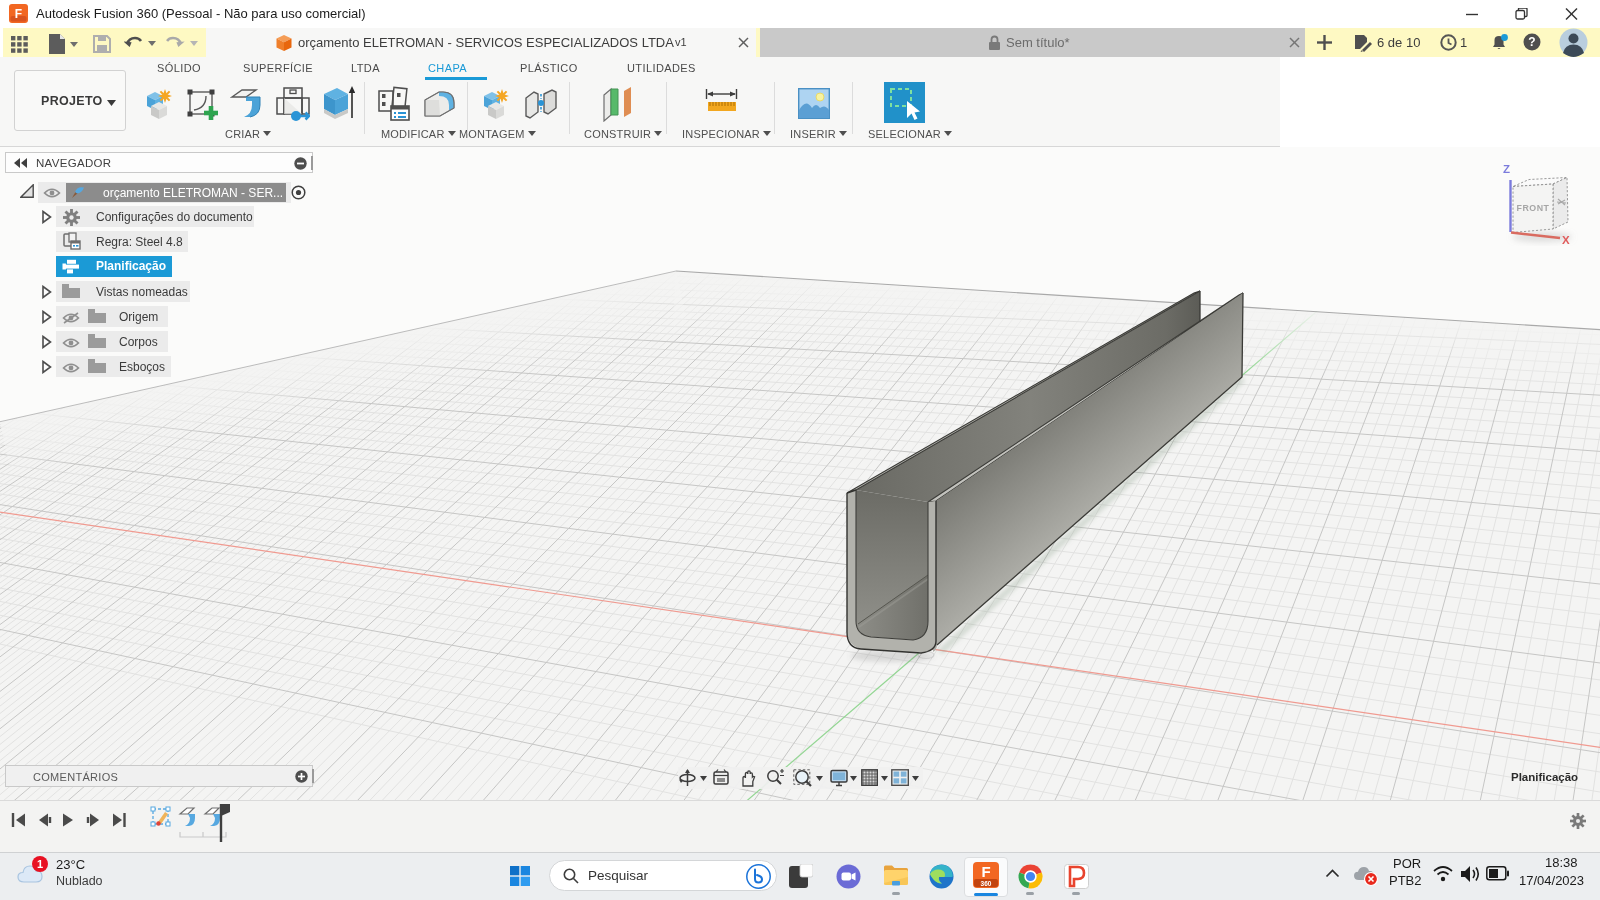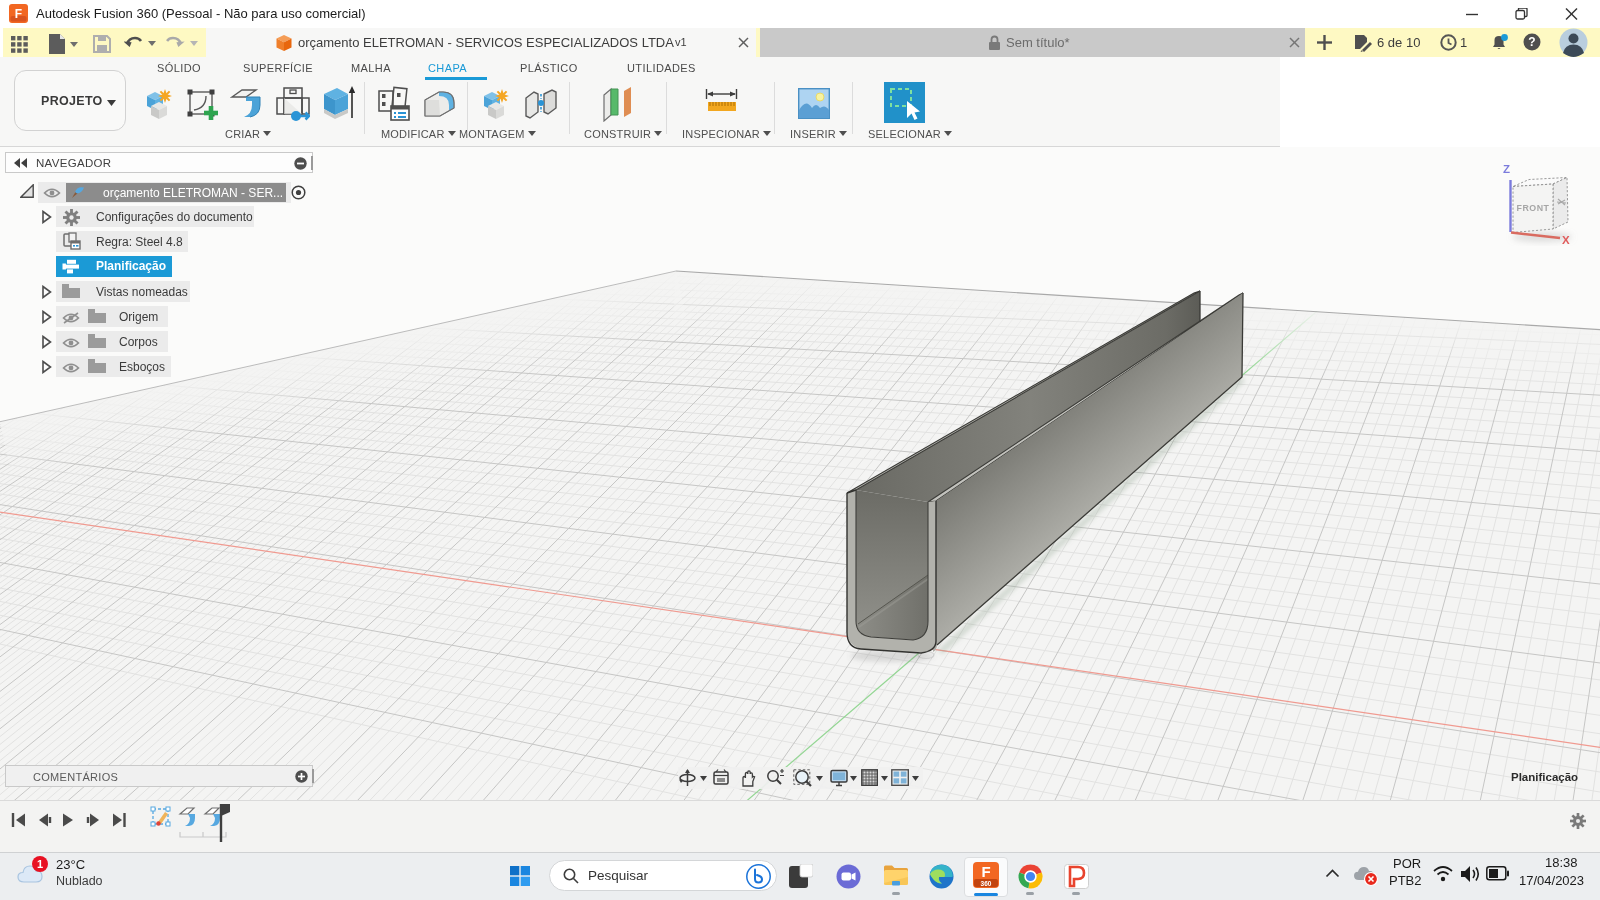--- a/index.html
+++ b/index.html
@@ -101,26 +101,26 @@
     </svg>
 <svg class="abs" style="left:1556px;top:0px" width="29" height="29" viewBox="0 0 29 29">
 <circle cx="14.5" cy="14.5" r="14" fill="#b9cede"></circle>
 <circle cx="14.5" cy="10.5" r="5" fill="#3c4a58"></circle>
 <path d="M4,25 Q6,16.5 14.5,16.5 Q23,16.5 25,25 Q19,29 14.5,29 Q10,29 4,25 Z" fill="#3c4a58"></path>
     </svg>
 </div>
 <div class="abs" style="left:0;top:57px;width:1280px;height:90px;background:#f7f7f6;border-bottom:1px solid #d7d7d7">
 <div class="abs" style="left:157px;top:5px;font-size:11px;color:#4a4a4a;letter-spacing:0.4px">SÓLIDO</div>
 <div class="abs" style="left:243px;top:5px;font-size:11px;color:#4a4a4a;letter-spacing:0.4px">SUPERFÍCIE</div>
-<div class="abs" style="left:351px;top:5px;font-size:11px;color:#4a4a4a;letter-spacing:0.4px">MALHA</div>
+<div class="abs" style="left:351px;top:5px;font-size:11px;color:#4a4a4a;letter-spacing:0.4px">LTDA</div>
 <div class="abs" style="left:428px;top:5px;font-size:11px;color:#1a9ad7;letter-spacing:0.4px">CHAPA</div>
 <div class="abs" style="left:425px;top:20px;width:62px;height:3px;background:#1a9ad7"></div>
 <div class="abs" style="left:520px;top:5px;font-size:11px;color:#4a4a4a;letter-spacing:0.4px">PLÁSTICO</div>
 <div class="abs" style="left:627px;top:5px;font-size:11px;color:#4a4a4a;letter-spacing:0.4px">UTILIDADES</div>
-<div class="abs" style="left:14px;top:13px;width:112px;height:61px;background:#f9f9f8;border:1px solid #d2d2d2;border-radius:12px">
+<div class="abs" style="left:14px;top:13px;width:112px;height:61px;background:#f9f9f8;border:1px solid #d2d2d2;border-radius:3px">
 <span class="abs" style="left:26px;top:23px;font-size:12.5px;font-weight:bold;color:#3a3a3a;letter-spacing:0.3px">PROJETO</span>
 <svg class="abs" style="left:92px;top:29px" width="9" height="6" viewBox="0 0 9 6">
         <path d="M0,0 L9,0 L4.5,6 Z" fill="#3a3a3a"></path>
       </svg>
 </div>
 <div class="abs" style="left:225px;top:69px;font-size:11px;color:#4f4f4f;letter-spacing:0.2px">CRIAR <span style="display:inline-block;vertical-align:2px"><svg width="8" height="5" viewBox="0 0 8 5">
           <path d="M0,0 L8,0 L4,5 Z" fill="#4f4f4f"></path>
         </svg></span></div>
     <div class="abs" style="left:381px;top:69px;font-size:11px;color:#4f4f4f;letter-spacing:0.2px">MODIFICAR <span style="display:inline-block;vertical-align:2px"><svg width="8" height="5" viewBox="0 0 8 5">
           <path d="M0,0 L8,0 L4,5 Z" fill="#4f4f4f"></path>

